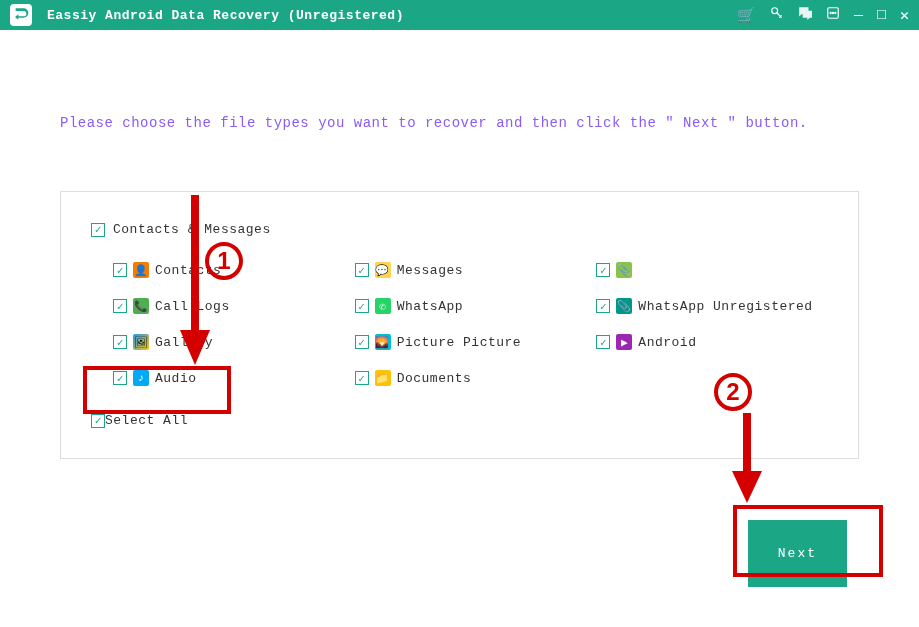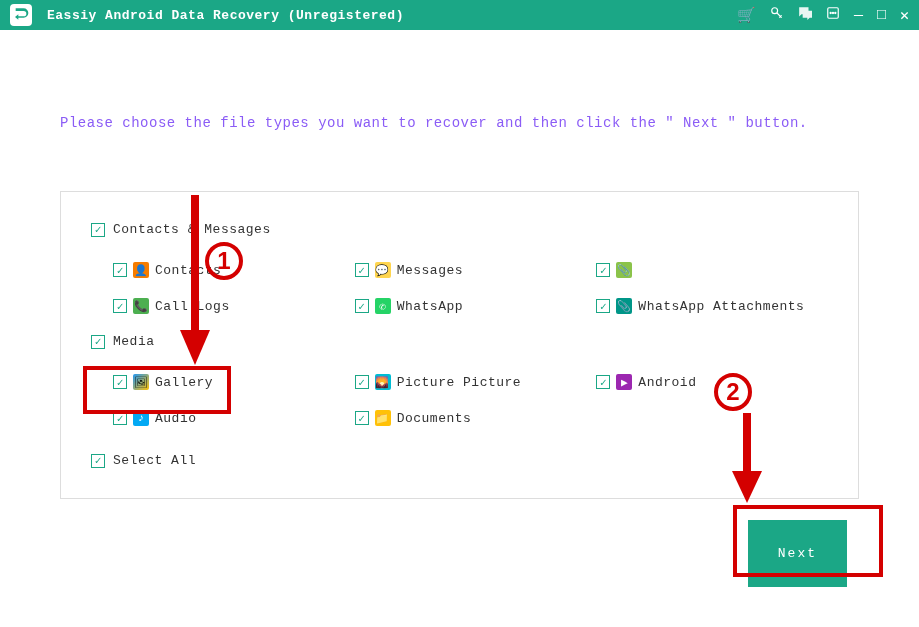--- a/index.html
+++ b/index.html
@@ -89,21 +89,21 @@
     .icon-messages { background: #ffd54f; }
     .icon-attachments { background: #8bc34a; color: #fff; }
     .icon-calllogs { background: #4caf50; color: #fff; }
     .icon-whatsapp { background: #25d366; color: #fff; }
     .icon-whatsapp-att { background: #009688; color: #fff; }
     .icon-gallery { background: linear-gradient(135deg, #2196f3, #ffc107); }
     .icon-picture { background: #00bcd4; color: #fff; }
     .icon-videos { background: #9c27b0; color: #fff; }
     .icon-audio { background: #03a9f4; color: #fff; }
     .icon-documents { background: #ffc107; color: #fff; }
-    .select-all { margin-top: 27px; display: flex; align-items: center; gap: 8px; }
+    .select-all { margin-top: 27px; display: flex; align-items: center; }
     .next-btn {
       position: absolute;
       right: 72px;
       bottom: 40px;
       background: #1ba786;
       color: #fff;
       border: none;
       padding: 26px 30px;
       font-family: 'Courier New', monospace;
       font-size: 13px;
@@ -203,28 +203,24 @@
         <span class="item-label">Call Logs</span>
       </div>
       <div class="item">
         <span class="checkbox checked"></span>
         <span class="item-icon icon-whatsapp">✆</span>
         <span class="item-label">WhatsApp</span>
       </div>
       <div class="item">
         <span class="checkbox checked"></span>
         <span class="item-icon icon-whatsapp-att">📎</span>
-        <span class="item-label">WhatsApp Attachments</span>
-      </div>
-    </div>
-
-    <div class="section-header">
-      <span class="checkbox checked"></span>
-      <span class="item-label">Media</span>
-    </div>
+        <span class="item-label">WhatsApp Unregistered</span>
+      </div>
+    </div>
+
 
     <div class="row">
       <div class="item">
         <span class="checkbox checked"></span>
         <span class="item-icon icon-gallery">🖼</span>
         <span class="item-label">Gallery</span>
       </div>
       <div class="item">
         <span class="checkbox checked"></span>
         <span class="item-icon icon-picture">🌄</span>

